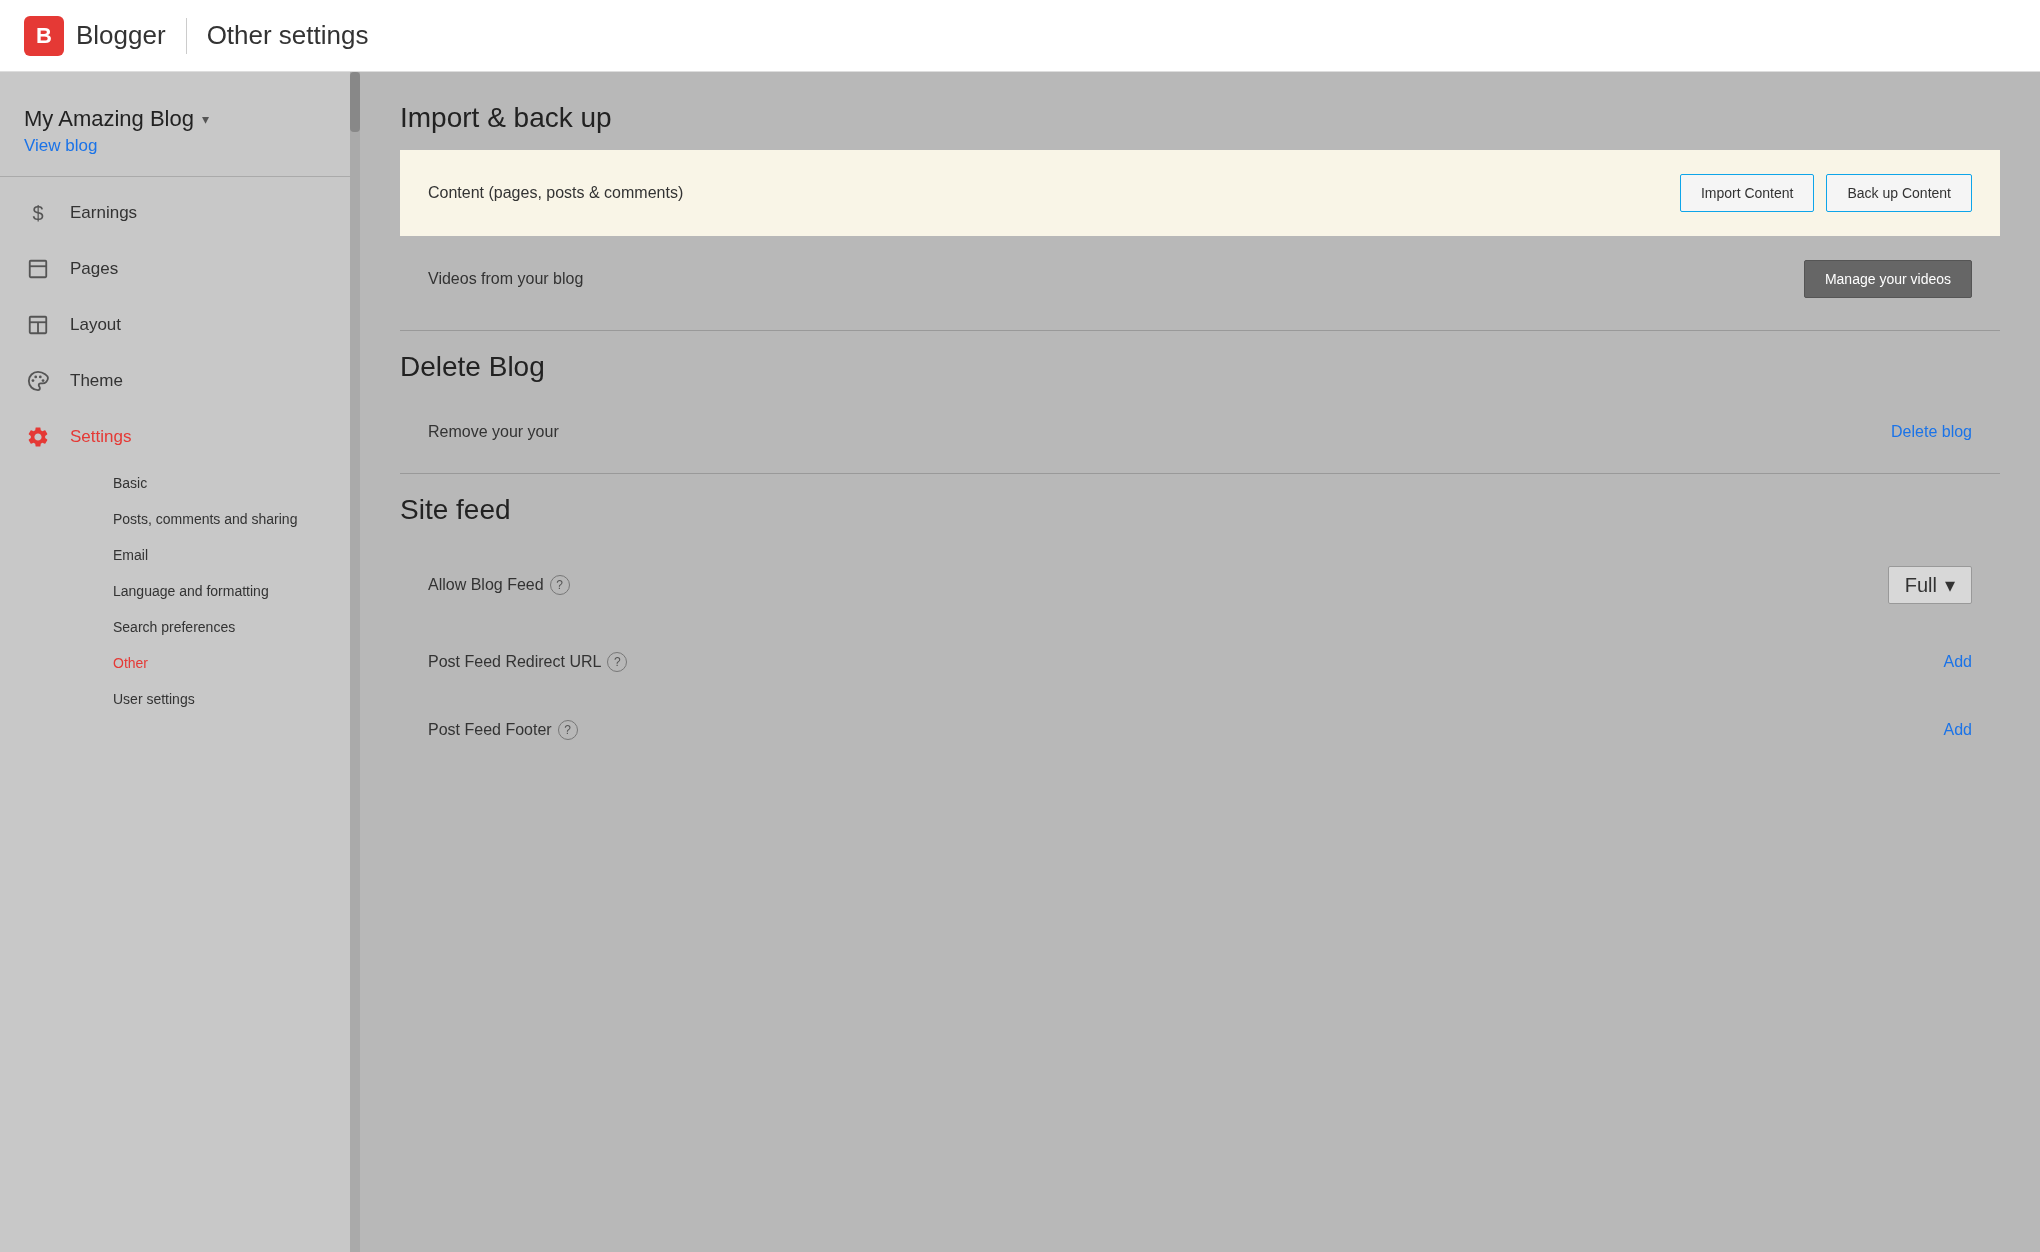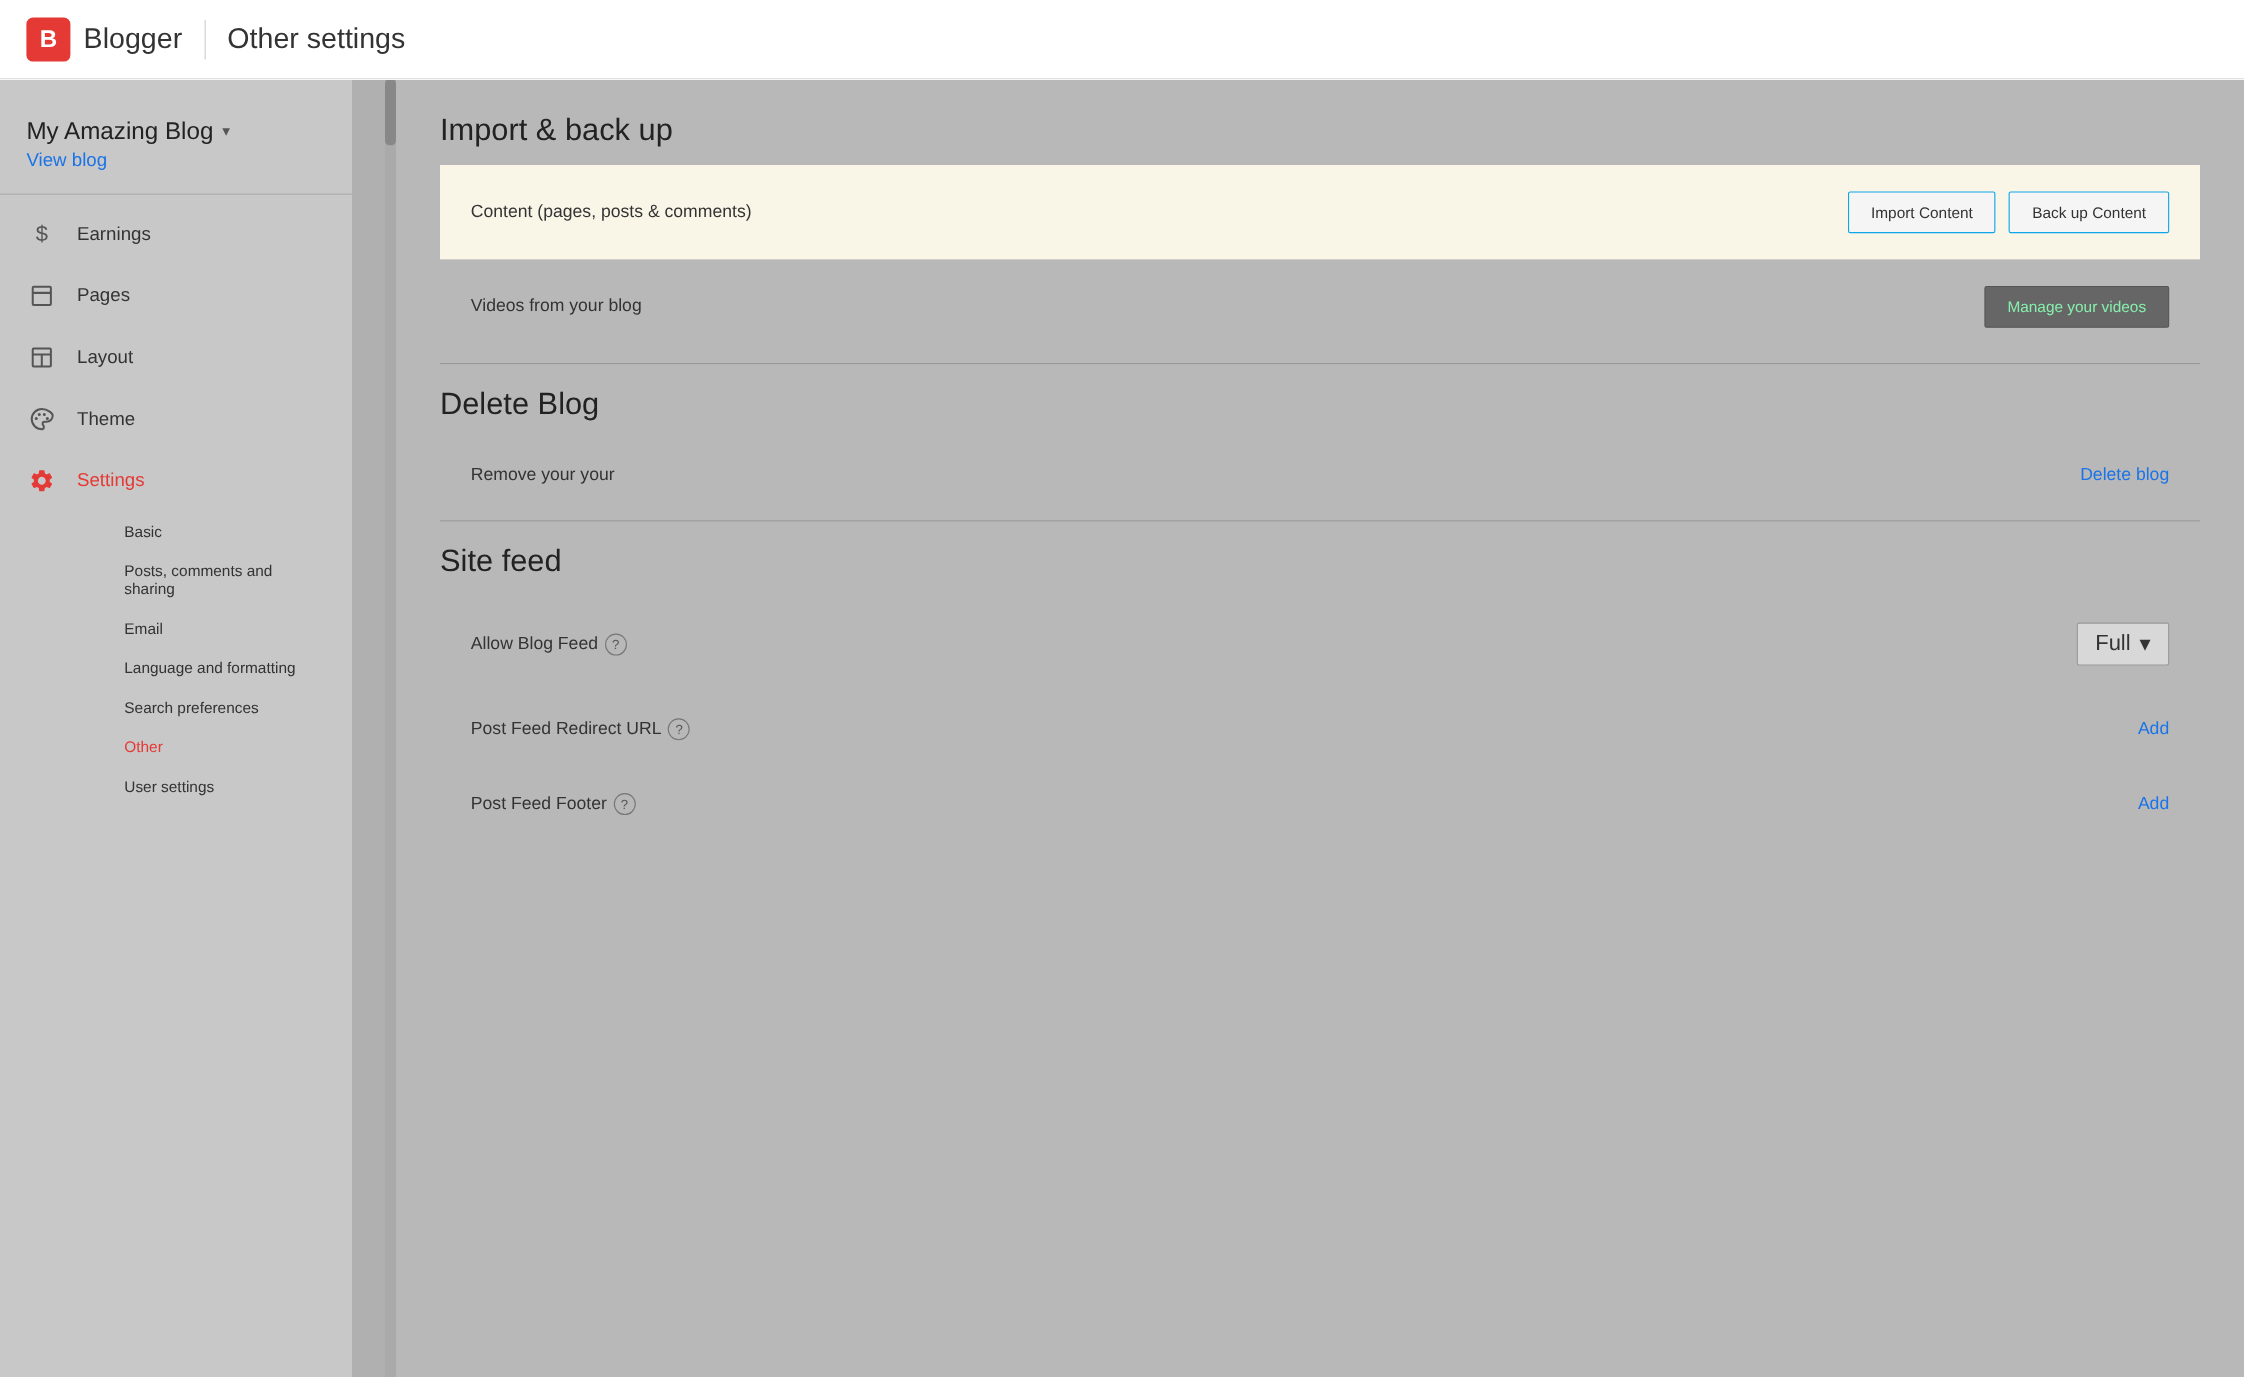--- a/index.html
+++ b/index.html
@@ -60,21 +60,21 @@
 
     
     .layout {
       display: flex;
       margin-top: 72px;
       min-height: calc(100vh - 72px);
     }
 
     
     .sidebar {
-      width: 320px;
+      width: 360px;
       background: #c8c8c8;
       padding: 20px 0;
       position: fixed;
       top: 72px;
       left: 0;
       bottom: 0;
       overflow-y: auto;
     }
     .blog-name {
       padding: 14px 24px 4px;
@@ -218,21 +218,21 @@
       padding: 10px 20px;
       font-size: 14px;
       border: 1px solid #0ea5e9;
       background: #f5f5f5;
       cursor: pointer;
       color: #333;
       border-radius: 2px;
     }
     .btn-dark {
       background: #666;
-      color: #86efac;
+      color: #ffffff;
       border-color: #555;
     }
 
     
     .link-blue {
       color: #1a73e8;
       cursor: pointer;
       font-size: 16px;
       text-decoration: none;
     }

